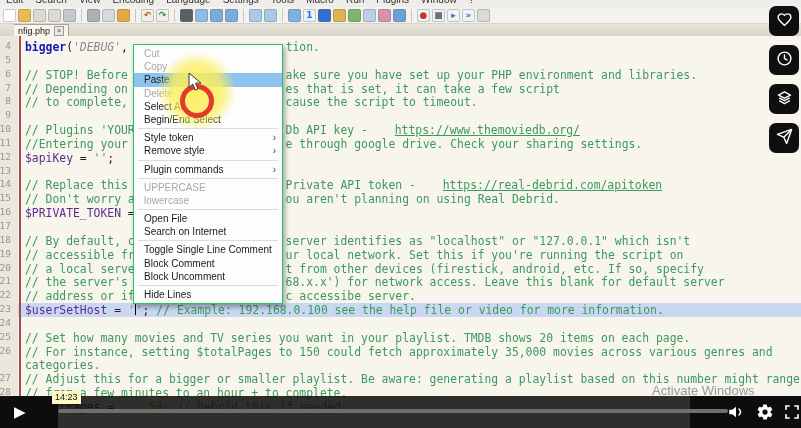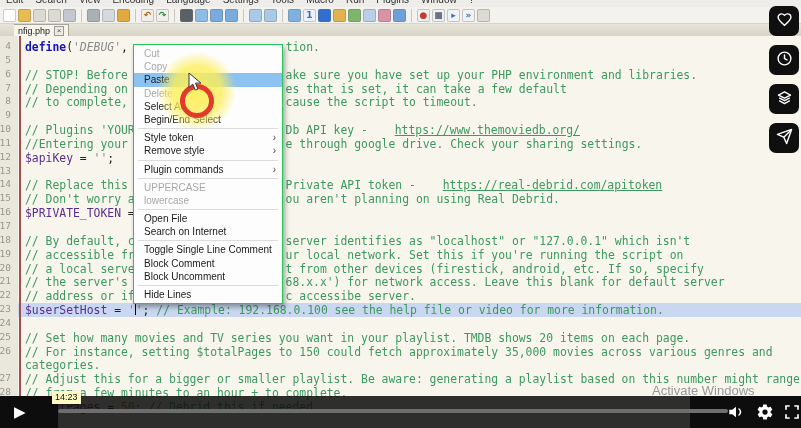--- a/index.html
+++ b/index.html
@@ -26,21 +26,21 @@
   .gn{height:13.85px;line-height:13.85px;font:9.5px "DejaVu Sans Mono",monospace;color:#98958a;width:30px;margin-left:-16px;text-align:right;padding-right:3px;box-sizing:border-box;}
   #redline{position:absolute;left:19px;top:0;bottom:0;width:2px;background:#a34d4d;z-index:2;}
   #code{position:absolute;left:0;right:0;top:0;padding-top:4px;z-index:1;}
   .cl{height:13.85px;line-height:13.85px;white-space:pre;font:11.4px "DejaVu Sans Mono",monospace;color:#222;padding-left:25px;}
   .cl.sel{background:#c9d7f1;}
   .k{color:#1515b5;font-weight:bold;}
   .c{color:#3d9960;}
   .s{color:#8a8a8a;font-style:italic;}
   .v{color:#5a2d8f;}
   .p{color:#222;}
-  .n{color:#c07818;}
+  .n{color:#c07818;margin-left:28px;}
   .u{color:#3d9960;text-decoration:underline;margin-left:20px;}
   .caret{display:inline-block;width:1px;height:11px;background:#000;vertical-align:-1px;}
 
   
   #ctx{position:absolute;left:133px;top:44px;width:150px;background:#fdfdfd;border:1px solid #22c55e;box-shadow:2px 3px 5px rgba(0,0,0,.35);z-index:10;padding:2px 0;box-sizing:border-box;}
   .ci{height:13.2px;line-height:13.2px;font-size:10px;color:#1a1a1a;padding-left:10px;position:relative;}
   .ci.dis{color:#a8a8a8;}
   .ci.hl{background:#8cc2f0;}
   .ci .sub{position:absolute;right:6px;top:0;font-size:10px;color:#444;}
   .csep{height:1px;background:#dcdcdc;margin:2px 4px;}
@@ -160,24 +160,24 @@
         <div class="gn">24</div>
         <div class="gn">25</div>
         <div class="gn">26</div>
         <div class="gn"></div>
         <div class="gn">27</div>
         <div class="gn">28</div>
         <div class="gn">29</div>
       </div>
     <div id="redline"></div>
     <div id="code">
-        <div class="cl"><span class="k">define</span><span class="p">(</span><span class="s">'DEBUG'</span><span class="p">,</span><span class="p">                       </span><span class="c">tion.</span></div>
+        <div class="cl"><span class="k">bigger</span><span class="p">(</span><span class="s">'DEBUG'</span><span class="p">,</span><span class="p">                       </span><span class="c">tion.</span></div>
         <div class="cl"></div>
         <div class="cl"><span class="c">// STOP! Before</span><span class="p">                       </span><span class="c">ake sure you have set up your PHP environment and libraries.</span></div>
-        <div class="cl"><span class="c">// Depending on</span><span class="p">                       </span><span class="c">es that is set, it can take a few default</span></div>
+        <div class="cl"><span class="c">// Depending on</span><span class="p">                       </span><span class="c">es that is set, it can take a few script</span></div>
         <div class="cl"><span class="c">// to complete,</span><span class="p">                       </span><span class="c">cause the script to timeout.</span></div>
         <div class="cl"></div>
         <div class="cl"><span class="c">// Plugins 'YOUR</span><span class="p">                      </span><span class="c">Db API key - </span><span class="u">https://www.themoviedb.org/</span></div>
         <div class="cl"><span class="c">//Entering your</span><span class="p">                       </span><span class="c">e through google drive. Check your sharing settings.</span></div>
         <div class="cl"><span class="v">$apiKey</span><span class="p"> = </span><span class="s">''</span><span class="p">;</span></div>
         <div class="cl"></div>
         <div class="cl"><span class="c">// Replace this</span><span class="p">                       </span><span class="c">Private API token - </span><span class="u">https://real-debrid.com/apitoken</span></div>
         <div class="cl"><span class="c">// Don't worry a</span><span class="p">                      </span><span class="c">ou aren't planning on using Real Debrid.</span></div>
         <div class="cl"><span class="v">$PRIVATE_TOKEN</span><span class="p"> =</span></div>
         <div class="cl"></div>

